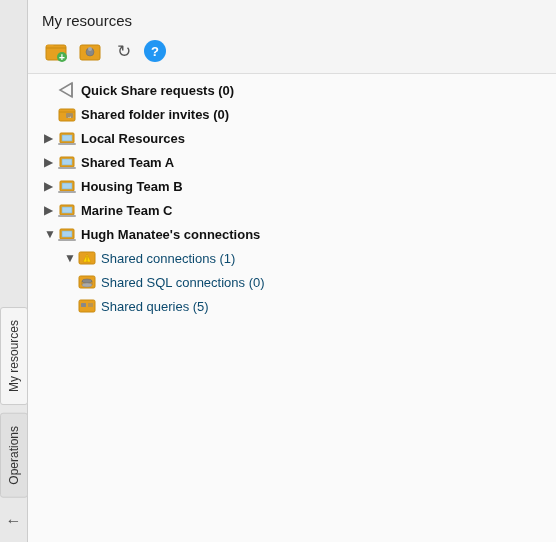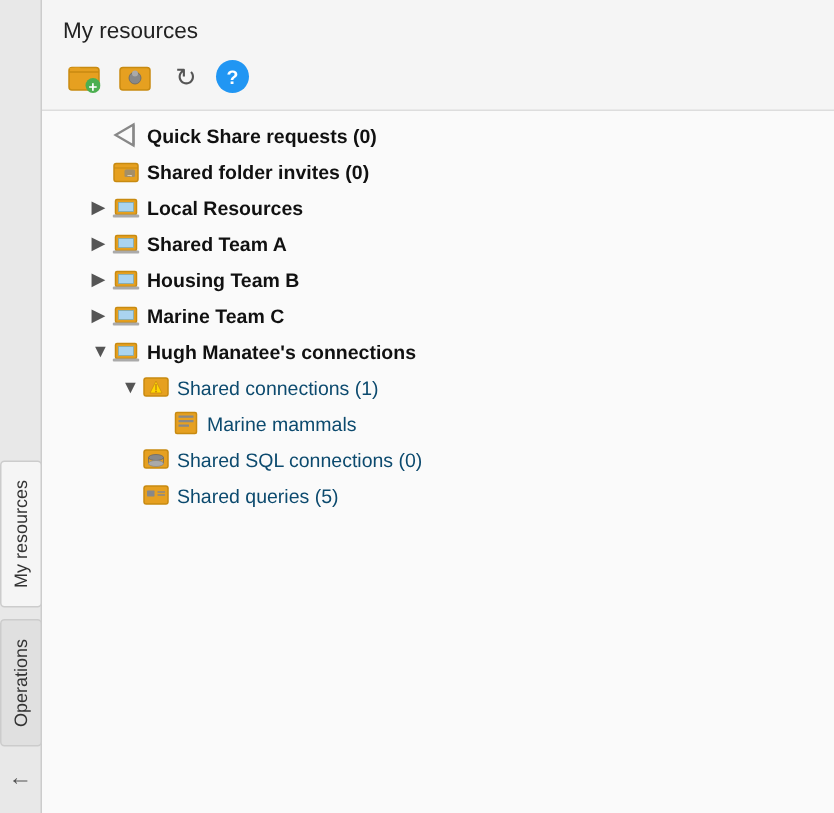--- a/index.html
+++ b/index.html
@@ -102,21 +102,21 @@
 
     .tree-container {
       flex: 1;
       overflow-y: auto;
       padding: 4px 0;
     }
 
     .tree-item {
       display: flex;
       align-items: center;
-      padding: 3px 25px;
+      padding: 3px 8px;
       cursor: pointer;
       white-space: nowrap;
     }
 
     .chevron {
       display: inline-block;
       width: 14px;
       font-size: 10px;
       color: #555;
       flex-shrink: 0;
@@ -268,33 +268,20 @@
           <svg width="18" height="18" viewBox="0 0 18 18">
             <rect x="1" y="3" width="16" height="12" rx="1.5" fill="#E6A020" stroke="#c88a10" stroke-width="1"></rect>
             <polygon points="9,5 13,13 5,13" fill="#FFD700" stroke="#c88a10" stroke-width="0.5"></polygon>
             <line x1="9" y1="7" x2="9" y2="11" stroke="#c88a10" stroke-width="1"></line>
             <circle cx="9" cy="12" r="0.7" fill="#c88a10"></circle>
           </svg>
         </span>
     <span class="item-label-normal">Shared connections (1)</span>
   </div>
       <div class="tree-item">
-    <span style="display:inline-block;width:48px;flex-shrink:0;"></span>
-    <span class="chevron" style="display:inline-block;width:14px;"></span>
-    <span class="icon" style="margin-right:5px;display:inline-flex;align-items:center;">
-          <svg width="18" height="18" viewBox="0 0 18 18">
-            <rect x="2" y="2" width="14" height="14" rx="1" fill="#E6A020" stroke="#c88a10" stroke-width="1"></rect>
-            <rect x="4" y="4" width="10" height="1.5" fill="#888"></rect>
-            <rect x="4" y="7" width="10" height="1.5" fill="#888"></rect>
-            <rect x="4" y="10" width="7" height="1.5" fill="#888"></rect>
-          </svg>
-        </span>
-    <span class="item-label-normal">Marine mammals</span>
-  </div>
-      <div class="tree-item">
     <span style="display:inline-block;width:28px;flex-shrink:0;"></span>
     <span class="chevron" style="display:inline-block;width:14px;"></span>
     <span class="icon" style="margin-right:5px;display:inline-flex;align-items:center;">
           <svg width="18" height="18" viewBox="0 0 18 18">
             <rect x="1" y="3" width="16" height="12" rx="1.5" fill="#E6A020" stroke="#c88a10" stroke-width="1"></rect>
             <ellipse cx="9" cy="8" rx="5" ry="2" fill="#888" stroke="#666" stroke-width="0.5"></ellipse>
             <line x1="4" y1="8" x2="4" y2="12" stroke="#666" stroke-width="0.5"></line>
             <line x1="14" y1="8" x2="14" y2="12" stroke="#666" stroke-width="0.5"></line>
             <ellipse cx="9" cy="12" rx="5" ry="2" fill="#aaa" stroke="#888" stroke-width="0.5"></ellipse>
           </svg>

